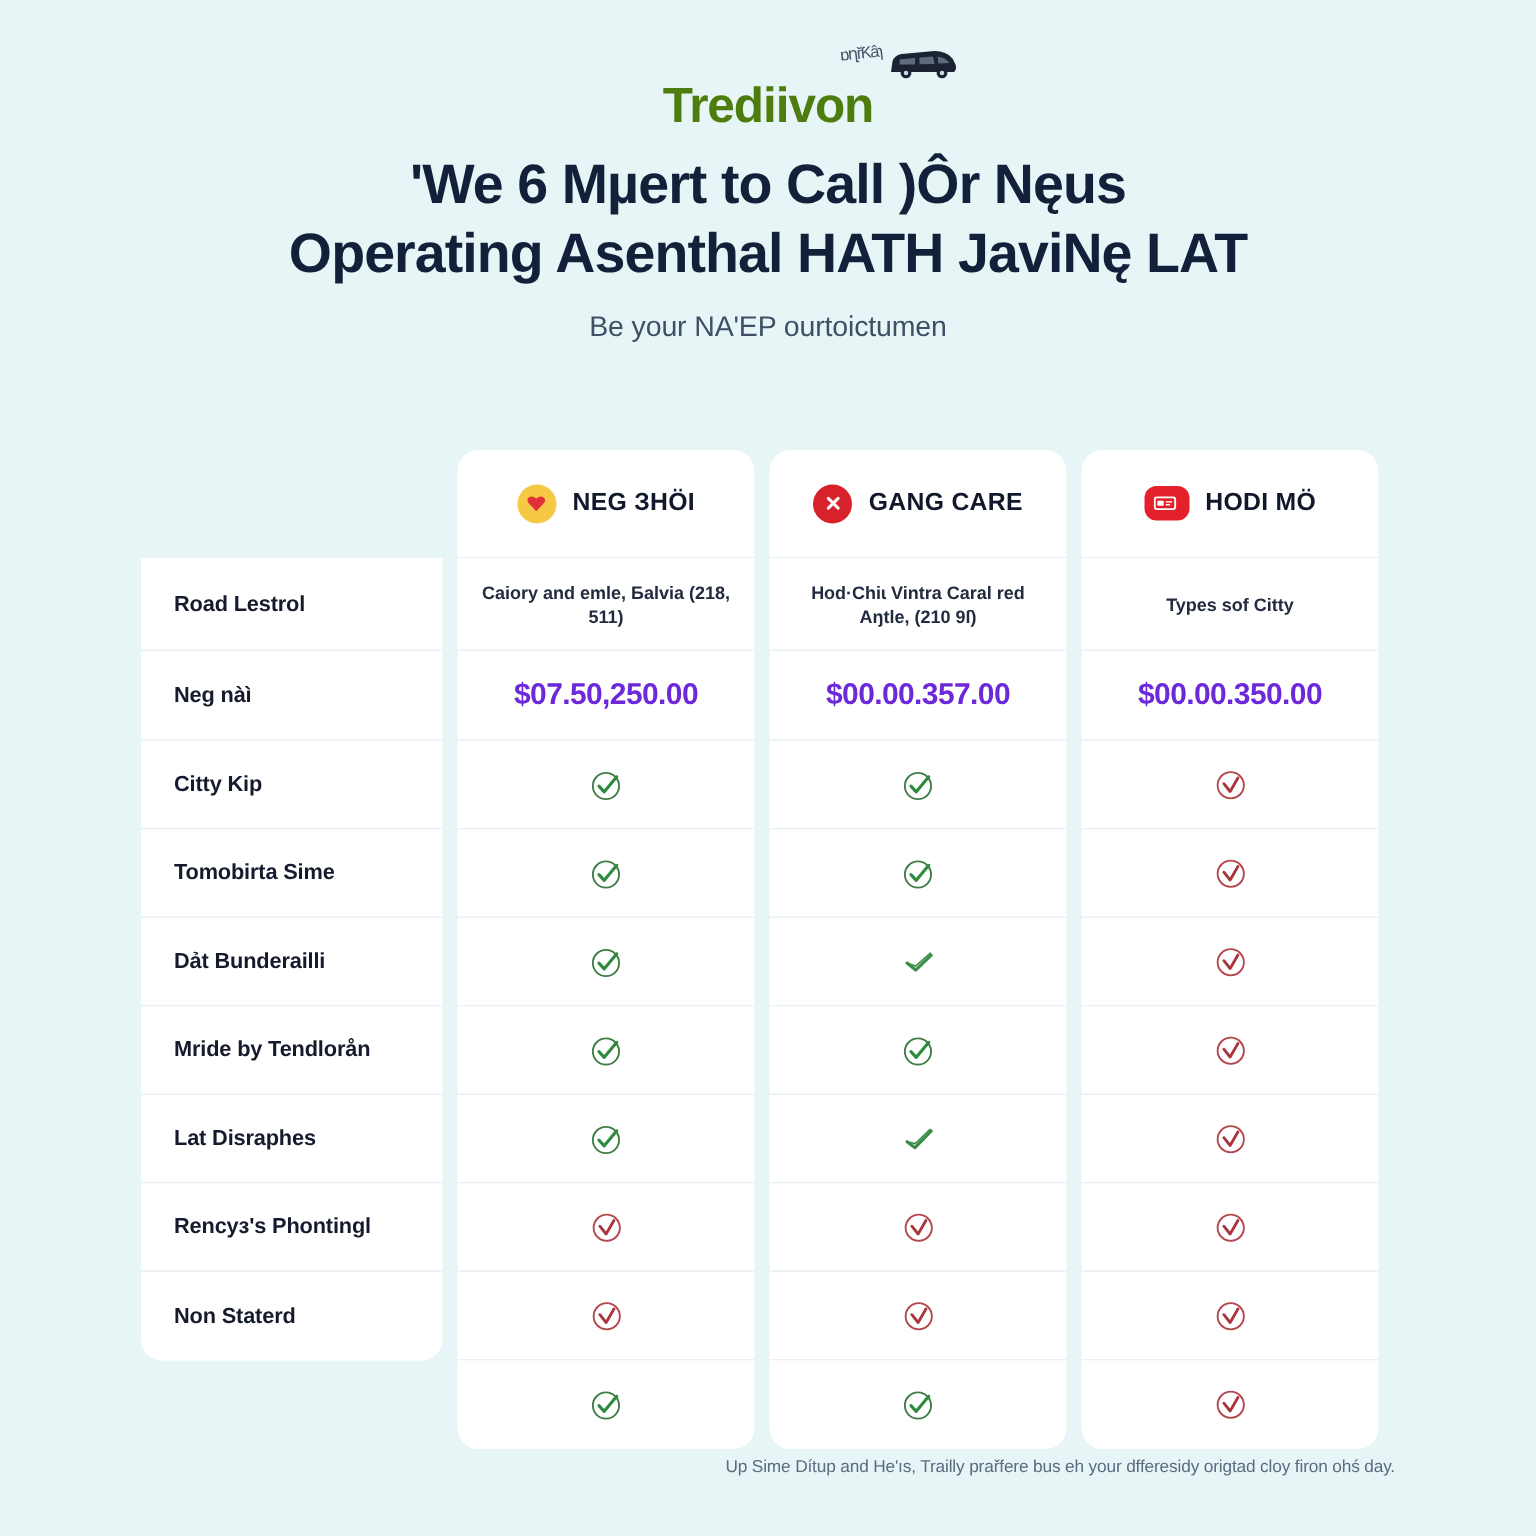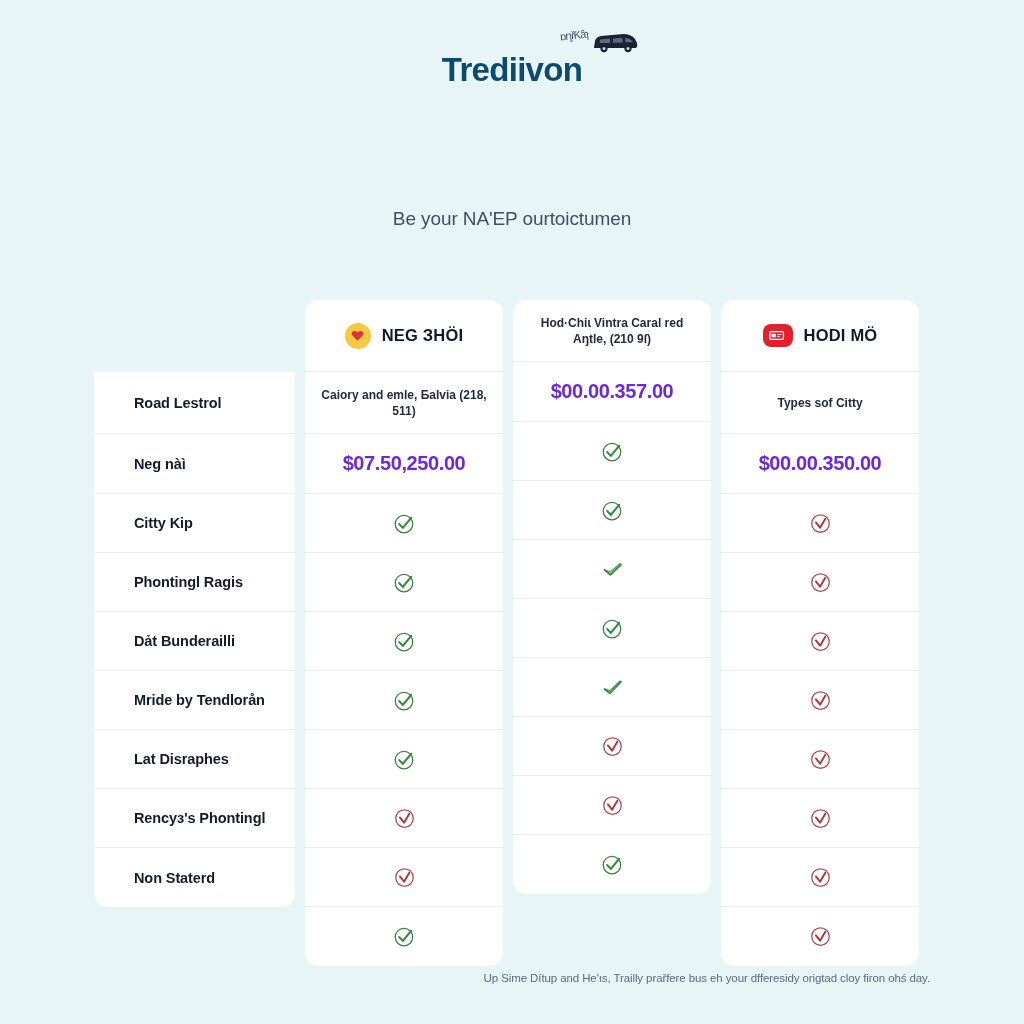--- a/index.html
+++ b/index.html
@@ -39,21 +39,21 @@
   .brand-inner {
     position: relative;
     display: flex;
     align-items: flex-end;
   }
 
   .brand-word {
     font-size: 33px;
     font-weight: 700;
     letter-spacing: -0.7px;
-    color: #0c4a6e;
+    color: #4d7c0f;
     line-height: 1;
   }
 
   .brand-van {
     position: absolute;
     right: -58px;
     top: -22px;
     width: 50px;
     height: 24px;
   }
@@ -182,21 +182,21 @@
     justify-content: center;
     flex: 0 0 auto;
   }
 
   
   .row-desc   { height: 62px; }
   .row-price  { height: 60px; }
   .row-std    { height: 59px; }
 
   .feat-label {
-    padding: 0 0 0 40px;
+    padding: 0 0 0 22px;
     font-size: 14.5px;
     font-weight: 700;
     color: #151b2c;
     letter-spacing: -0.1px;
   }
 
   .desc-text {
     width: 100%;
     padding: 0 16px;
     text-align: center;
@@ -251,38 +251,42 @@
         <path d="M23 7.4 L32 6.7 L33 11.6 L23 11.8 Z" fill="#5d6a80"></path>
         <path d="M35 6.8 Q40 7.2 43 11 L35.5 11.4 Z" fill="#5d6a80"></path>
         <circle cx="14" cy="17.6" r="3.6" fill="#1b2233"></circle>
         <circle cx="38" cy="17.6" r="3.6" fill="#1b2233"></circle>
         <circle cx="14" cy="17.6" r="1.5" fill="#cfd6e0"></circle>
         <circle cx="38" cy="17.6" r="1.5" fill="#cfd6e0"></circle>
       </svg>
     </div>
   </div>
 
+  <h1 class="headline">
+    <span class="l1">'We 6 Mµert to Call )Ôr Nęus</span>
+    <span class="l2">Operating Asenthal HATH JaviNę LAT</span>
+  </h1>
 
   <div class="subhead">Be your NA'EP ourtoictumen</div>
 
   <div class="table">
 
     <div class="col col-feature">
       <div class="spacer-head"></div>
       <div class="cell row-desc">
           <span class="feat-label">Road Lestrol</span>
         </div>
       <div class="cell row-price">
           <span class="feat-label">Neg nàì</span>
         </div>
       <div class="cell row-std">
           <span class="feat-label">Citty Kip</span>
         </div>
       <div class="cell row-std">
-          <span class="feat-label">Phontingl Ragis</span>
+          <span class="feat-label">Tomobirta Sime</span>
         </div>
       <div class="cell row-std">
           <span class="feat-label">Dảt Bunderailli</span>
         </div>
       <div class="cell row-std">
           <span class="feat-label">Mride by Tendlorån</span>
         </div>
       <div class="cell row-std">
           <span class="feat-label">Lat Disraphes</span>
         </div>
@@ -354,20 +358,28 @@
       </div>
       <div class="cell row-std mark-cell">
         <svg class="mark" viewBox="0 0 24 24">
             <circle cx="11.5" cy="12.5" r="8.4" fill="none" stroke="#3f7e46" stroke-width="1.2"></circle>
             <path d="M7 12.6 L10.4 16.2 L18.4 6.6" fill="none" stroke="#2e8a3c" stroke-width="2" stroke-linecap="round" stroke-linejoin="round"></path>
           </svg>
       </div>
     </div>
 
     <div class="col col-plan">
+      <div class="cell head-cell">
+        <span class="hicon hicon-red">
+          <svg width="13" height="13" viewBox="0 0 16 16">
+              <path d="M4 4 L12 12 M12 4 L4 12" stroke="#ffffff" stroke-width="2.4" stroke-linecap="round"></path>
+            </svg>
+        </span>
+        <span class="head-label">GANG CARE</span>
+      </div>
       <div class="cell row-desc">
           <span class="desc-text">Hod·Chiɩ Vintra Caral red Aŋtle, (210 9ſ)</span>
         </div>
       <div class="cell row-price">
           <span class="price-text">$00.00.357.00</span>
         </div>
 
       <div class="cell row-std mark-cell">
         <svg class="mark" viewBox="0 0 24 24">
             <circle cx="11.5" cy="12.5" r="8.4" fill="none" stroke="#3f7e46" stroke-width="1.2"></circle>

